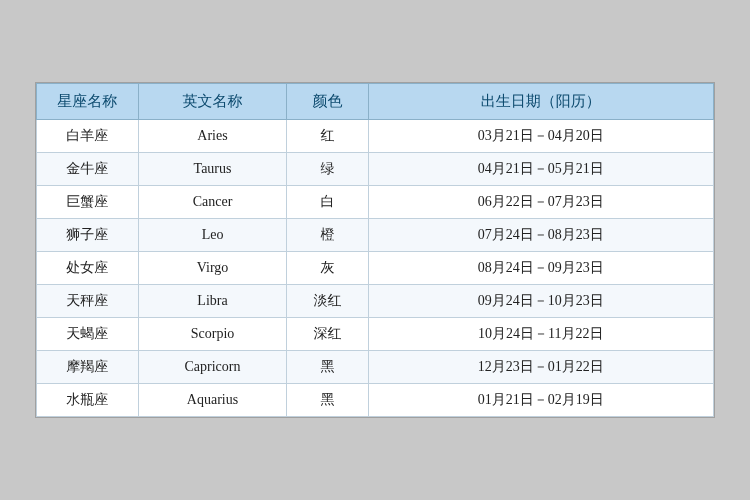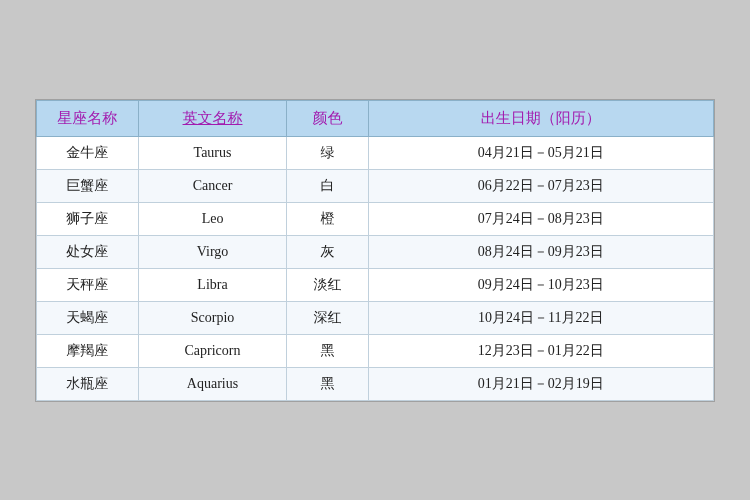--- a/index.html
+++ b/index.html
@@ -32,59 +32,65 @@
 
     thead tr {
       background-color: #b8d8f0;
     }
 
     thead th {
       border: 1px solid #8ab0c8;
       padding: 8px 6px;
       text-align: center;
       font-weight: normal;
-      color: #a21caf;
+      color: #0c4a6e;
       font-size: 15px;
     }
 
     tbody tr {
       background-color: #ffffff;
     }
 
     tbody tr:nth-child(even) {
       background-color: #f4f8fc;
     }
 
     tbody td {
       border: 1px solid #c0d0dc;
       padding: 7px 6px;
       text-align: center;
       color: #222222;
       font-size: 14px;
     }
 
     .col-name { width: 15%; }
-    .col-en   { width: 22%; text-decoration: underline; }
+    .col-en   { width: 22%; }
     .col-color{ width: 12%; margin-top: 15px; }
     .col-date { width: 51%; }
   </style>
 </head>
 <body>
 
 <div class="table-container">
   <table>
     <thead>
       <tr>
         <th class="col-name">星座名称</th>
         <th class="col-en">英文名称</th>
         <th class="col-color">颜色</th>
         <th class="col-date">出生日期（阳历）</th>
       </tr>
     </thead>
     <tbody id="table-body">
+    <tr>
+          <td>白羊座</td>
+          <td>Aries</td>
+          <td>红</td>
+          <td>03月21日－04月20日</td>
+        </tr>
         <tr>
           <td>金牛座</td>
           <td>Taurus</td>
           <td>绿</td>
           <td>04月21日－05月21日</td>
         </tr>
         <tr>
           <td>巨蟹座</td>
           <td>Cancer</td>
           <td>白</td>

